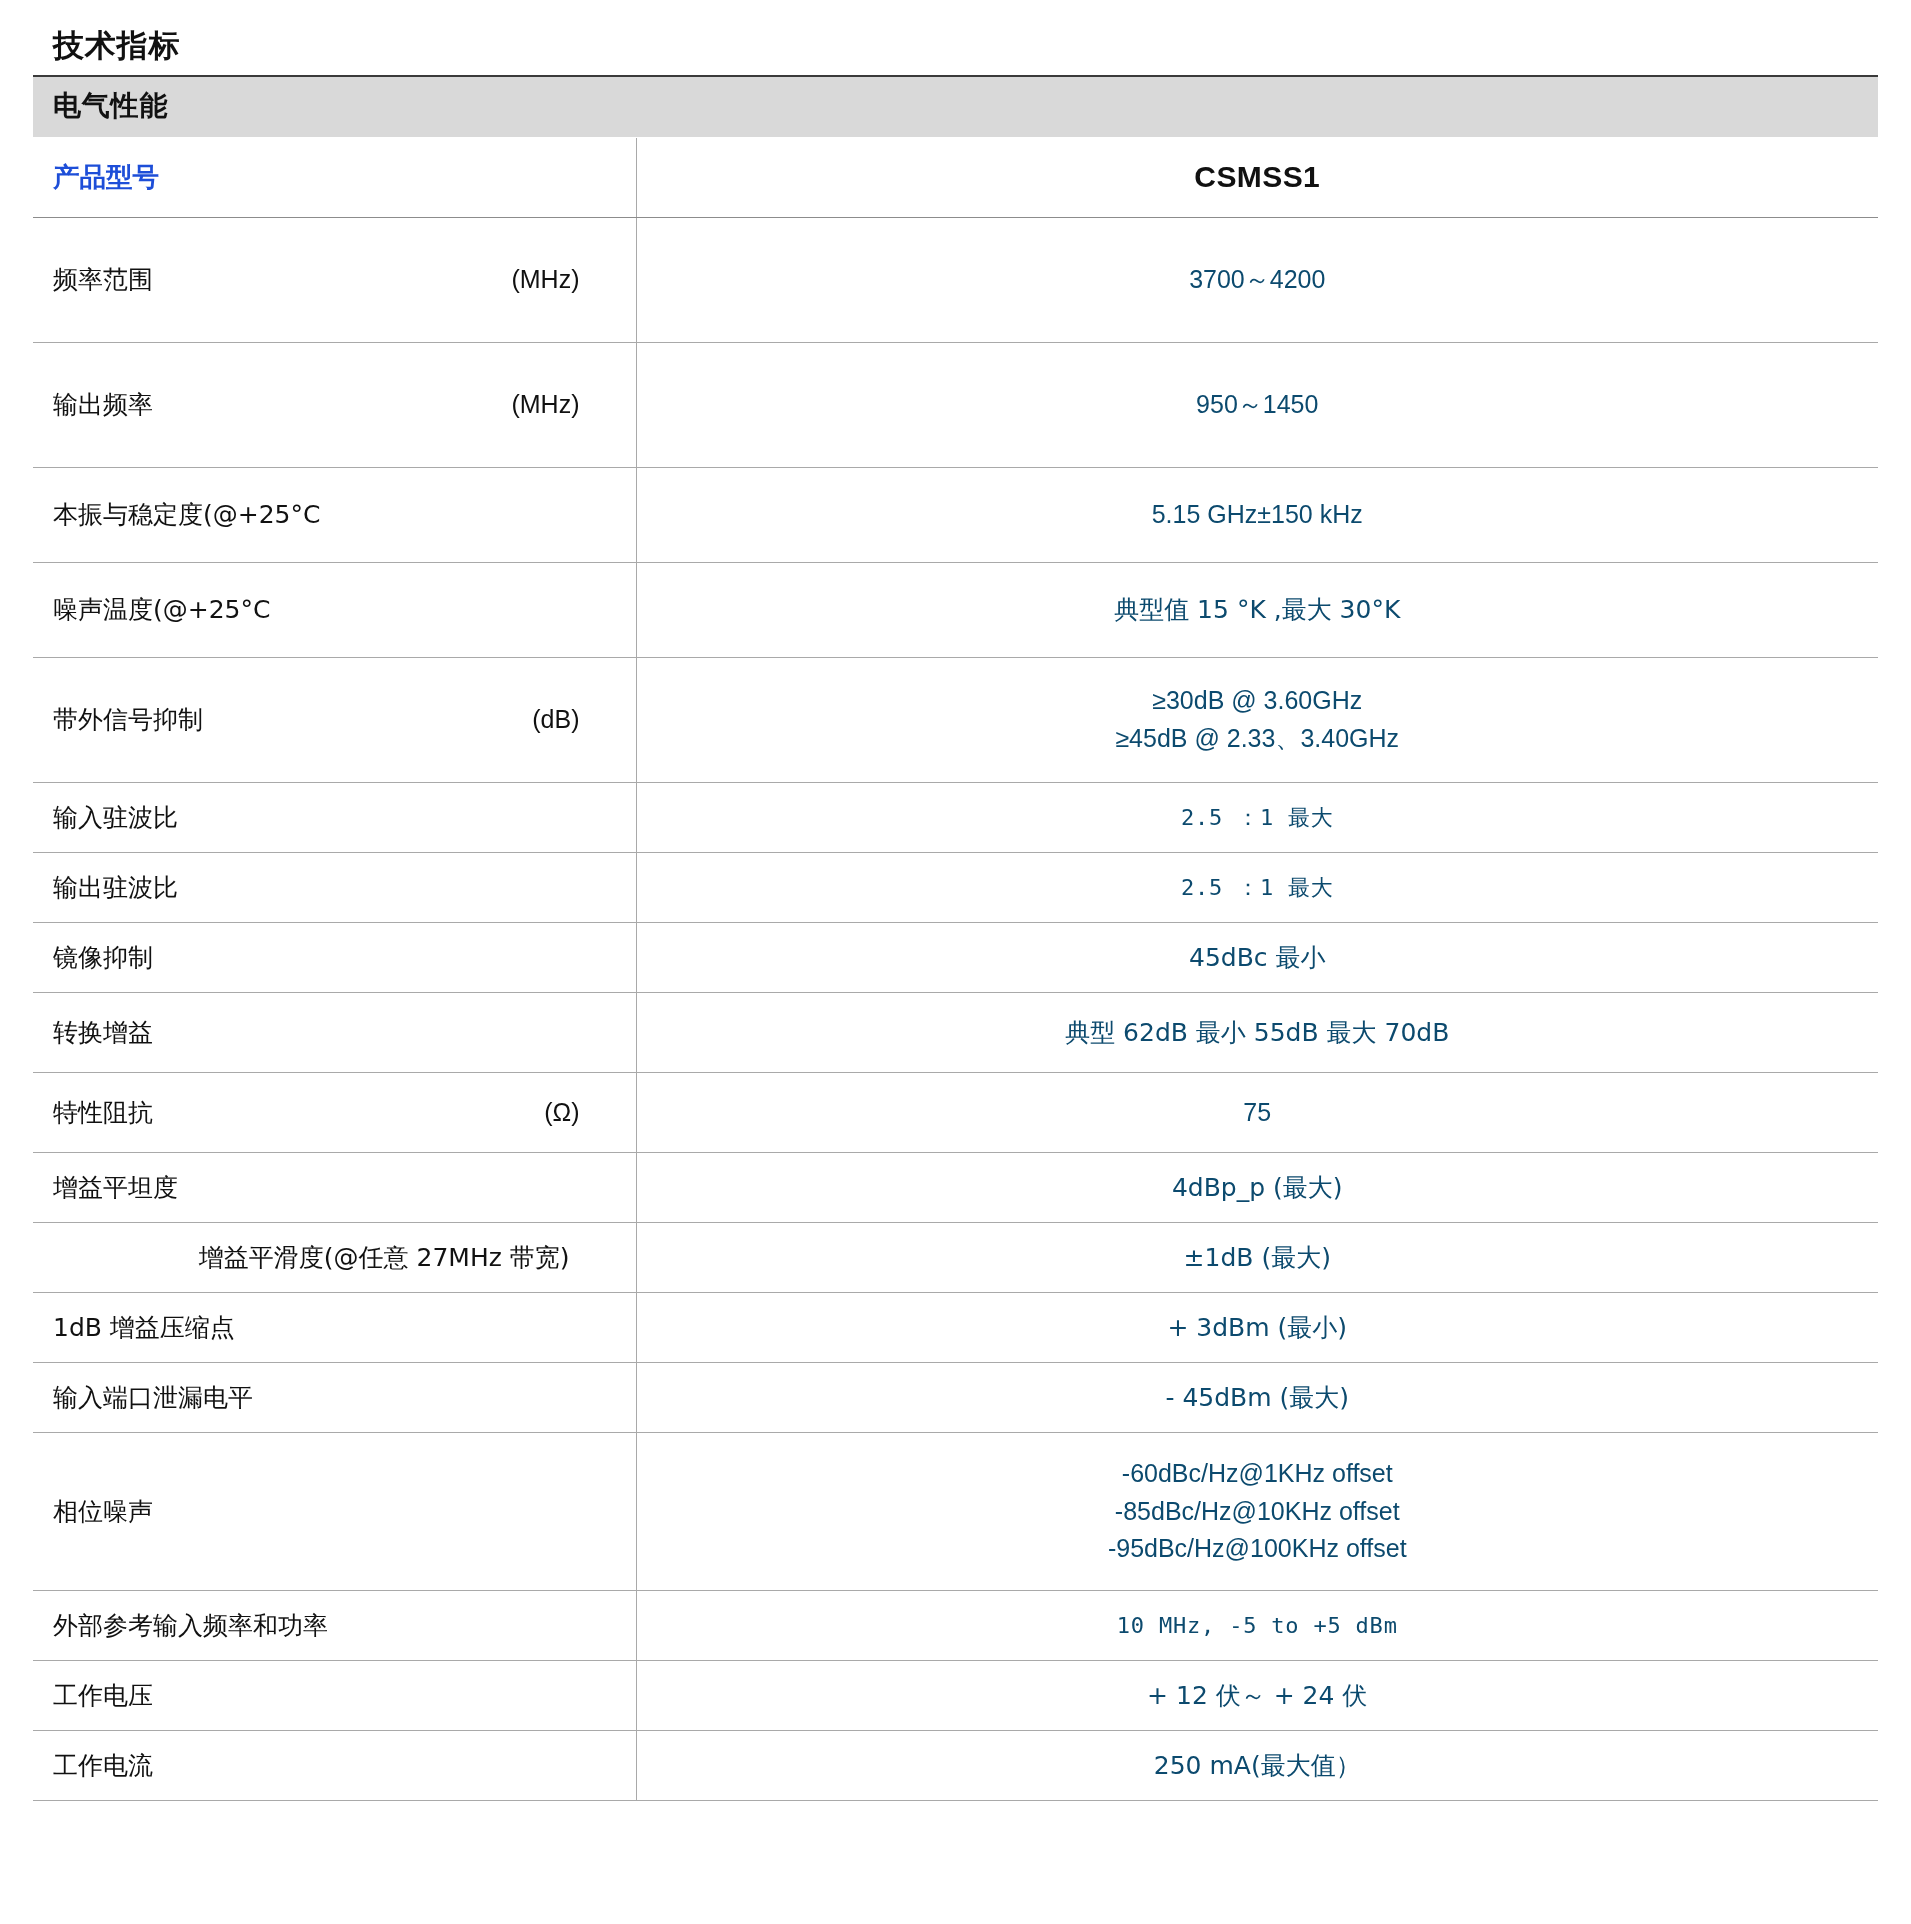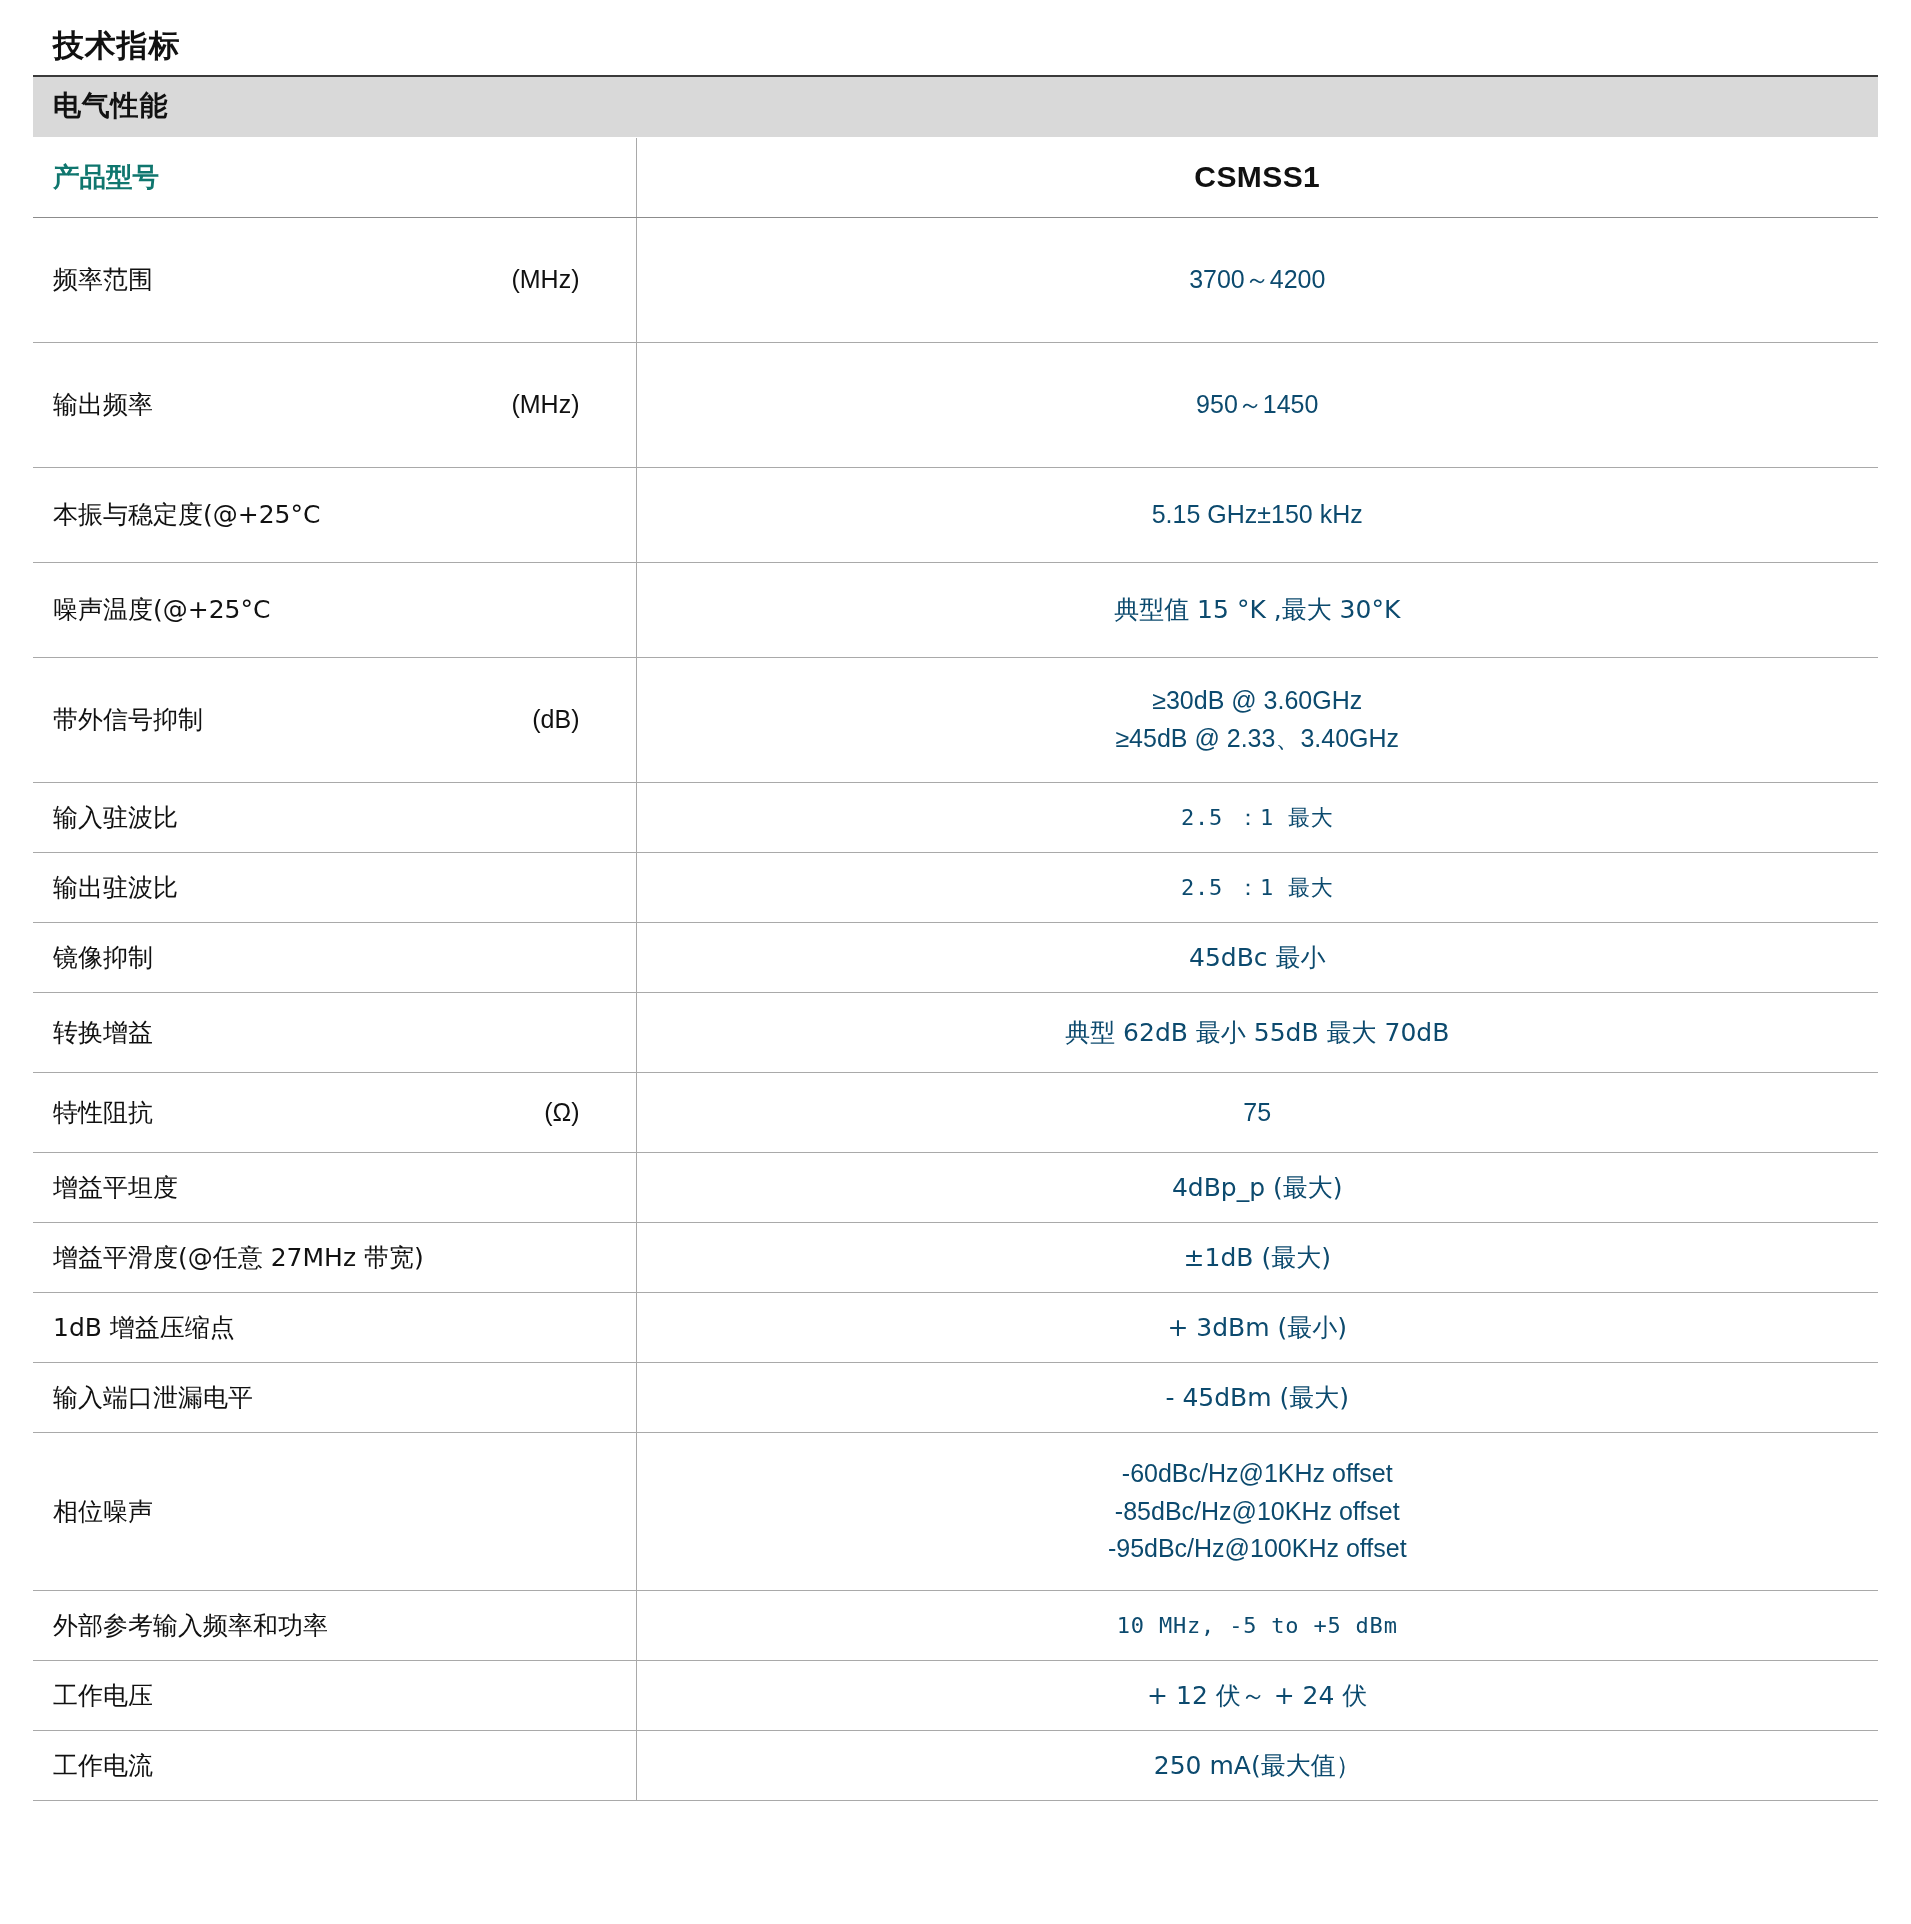--- a/index.html
+++ b/index.html
@@ -105,21 +105,21 @@
   }
   .v-cjk {
     font-family: "DejaVu Sans", "Liberation Sans", sans-serif;
   }
 
   .model-label {
     font-family: "DejaVu Sans", "Liberation Sans", sans-serif;
     font-weight: bold;
     font-size: 26.5px;
     padding: 0 15px 0 20px;
-    color: #0f766e;
+    color: #1d4ed8;
   }
   .model-value {
     font-family: "Liberation Sans", sans-serif;
     font-weight: bold;
     font-size: 30px;
     text-align: center;
     letter-spacing: 0.4px;
     color: #111;
   }
 
@@ -294,21 +294,21 @@
             </div>
           </td>
           <td class="h-small">
             <div class="cell-value v-cjk">
               <span class="line">4dBp_p (最大)</span>
             </div>
           </td>
         </tr>
         <tr>
           <td class="label-cell h-small">
-            <div class="cell-label" style="height: 100%;">
+            <div class="cell-label" style="height: 100%; justify-content: flex-end;">
               <span class="lbl-text">增益平滑度(@任意 27MHz 带宽)</span>
               <span class="lbl-unit"></span>
             </div>
           </td>
           <td class="h-small">
             <div class="cell-value v-cjk">
               <span class="line">±1dB (最大)</span>
             </div>
           </td>
         </tr>

